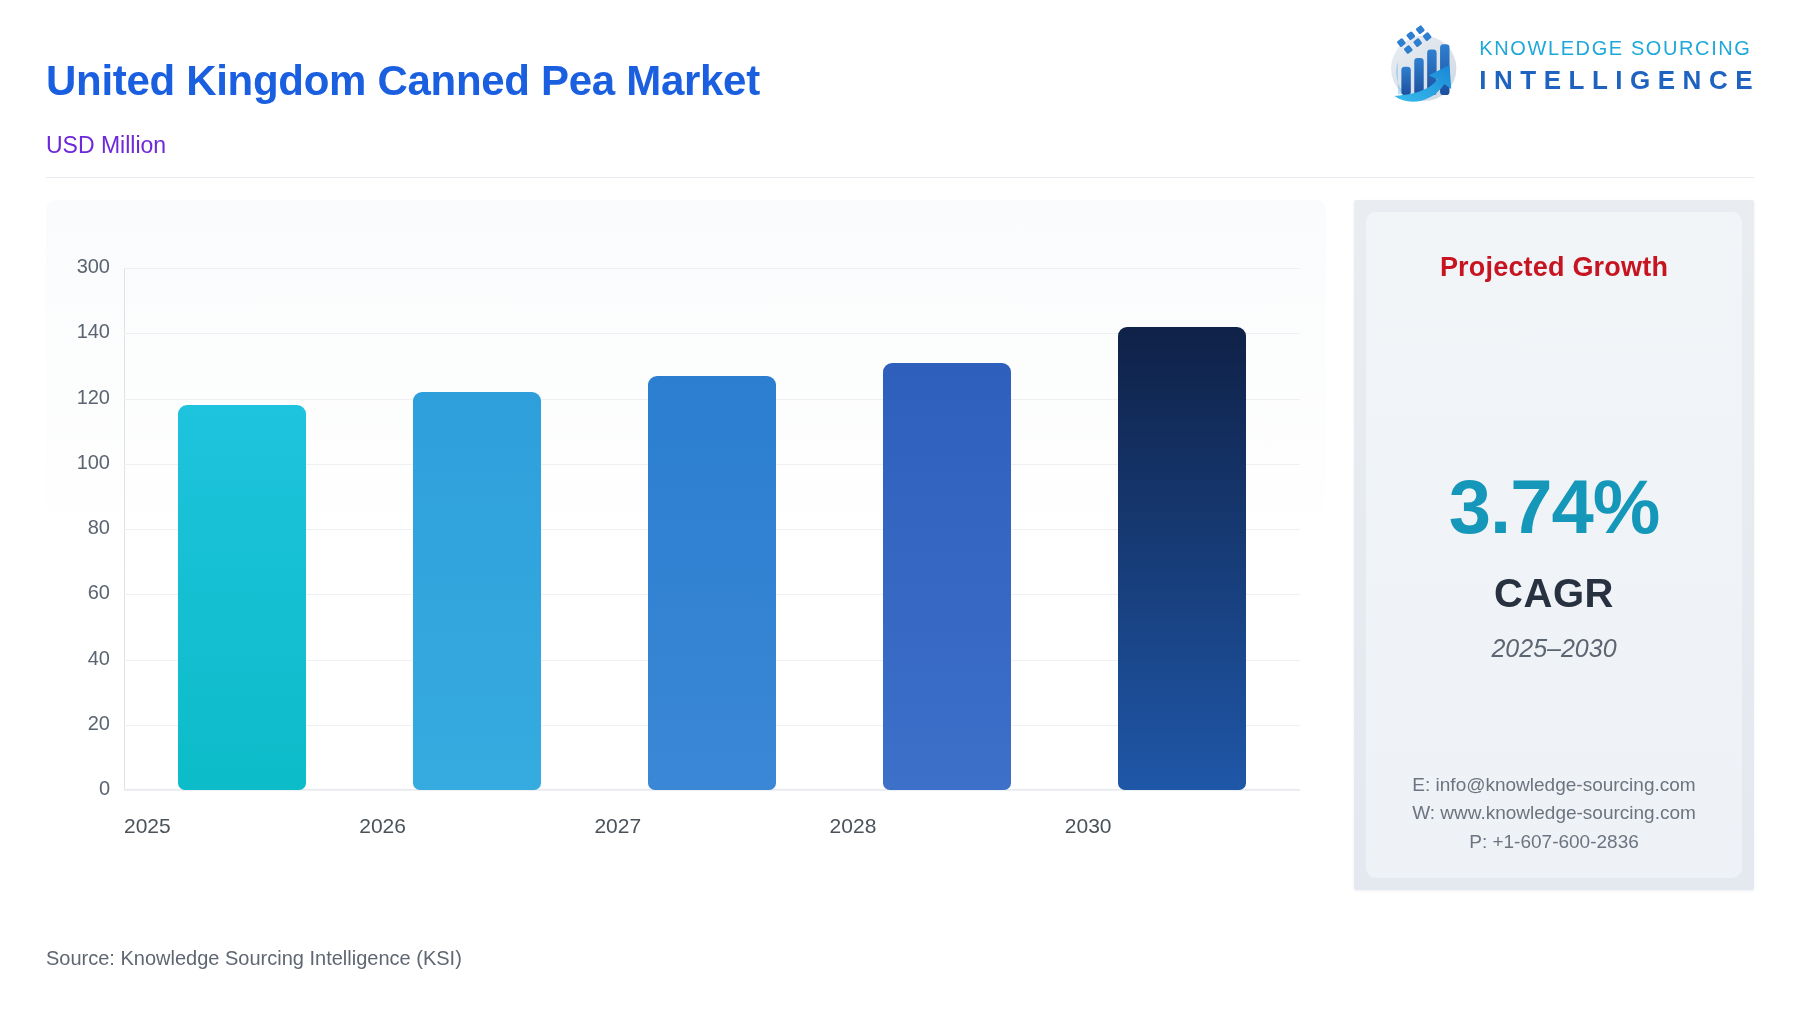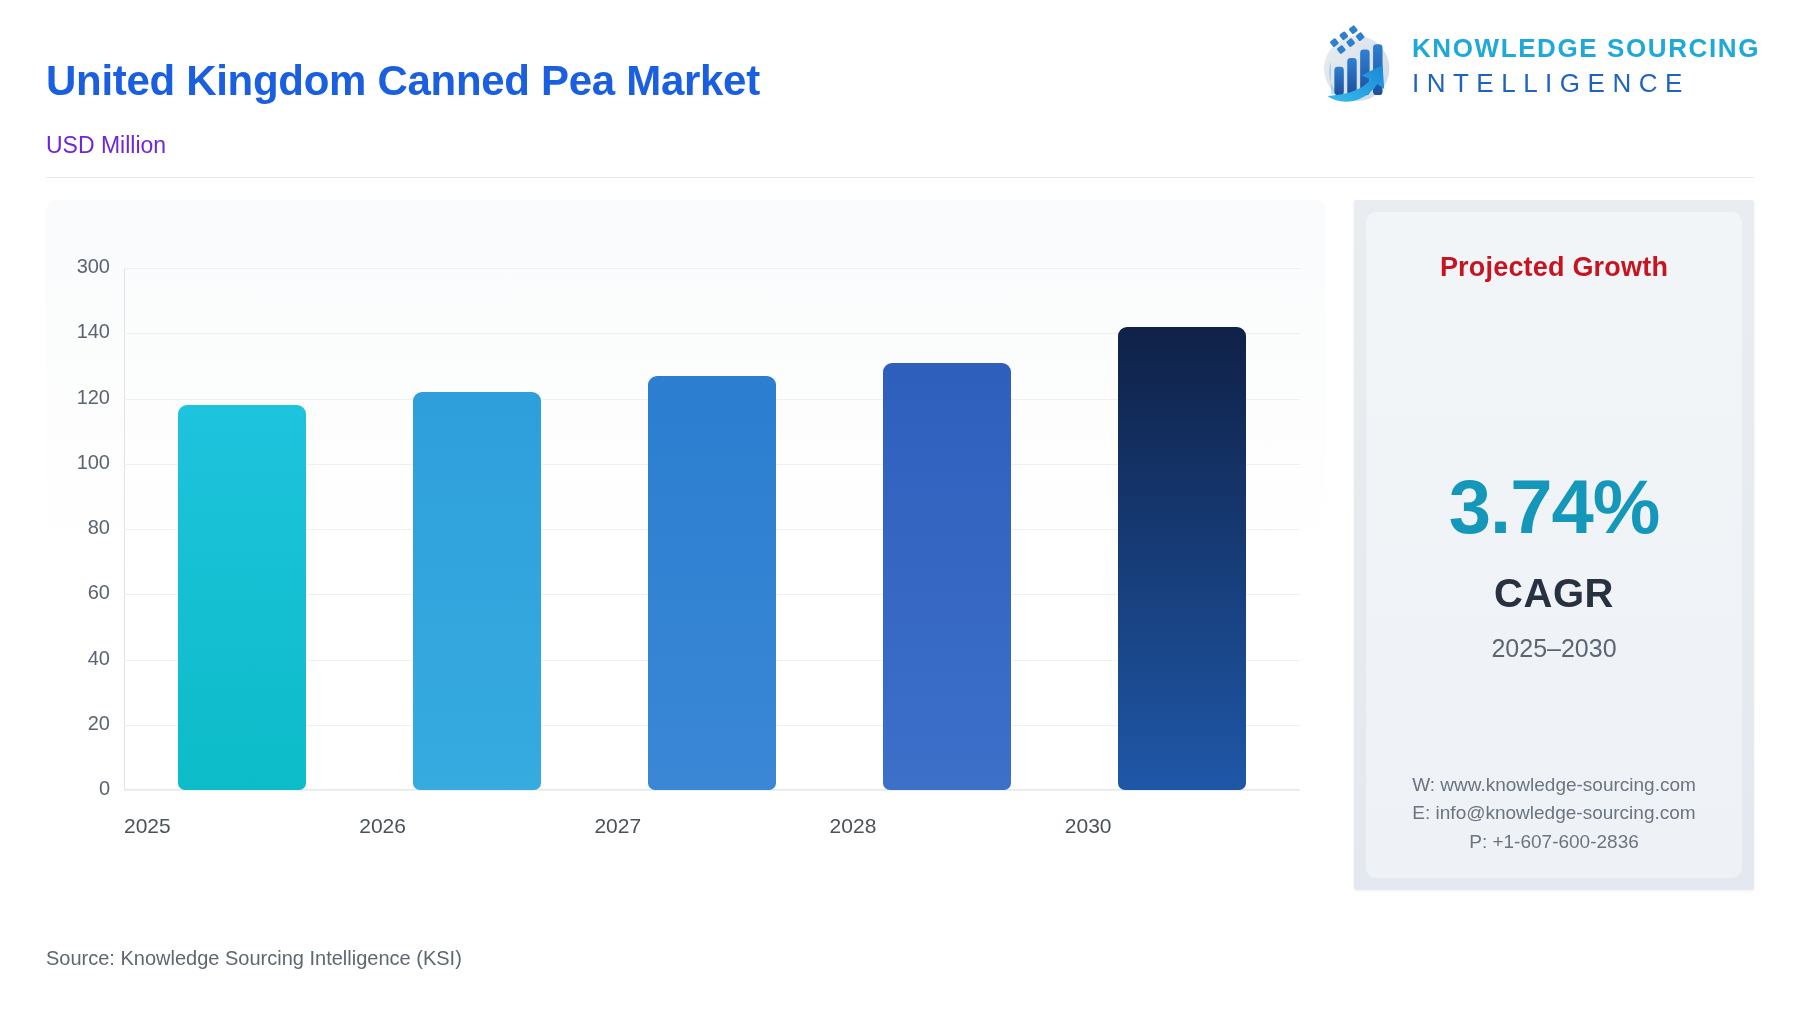--- a/index.html
+++ b/index.html
@@ -48,29 +48,29 @@
   .logo {
     position: absolute;
     top: 22px; right: 40px;
     display: flex;
     align-items: center;
     gap: 14px;
   }
   .logo-mark { width: 86px; height: 86px; flex: 0 0 86px; }
   .logo-text { display: flex; flex-direction: column; line-height: 1; }
   .logo-line1 {
-    font-size: 26px;
-    font-weight: bold;
+    font-size: 20px;
+    font-weight: normal;
     letter-spacing: 1.6px;
     color: #1fa8d8;
     white-space: nowrap;
   }
   .logo-line2 {
     font-size: 26px;
-    font-weight: normal;
+    font-weight: bold;
     letter-spacing: 7.5px;
     color: #1f63c0;
     margin-top: 9px;
     white-space: nowrap;
   }
 
   
   .body {
     position: relative;
     display: flex;
@@ -188,20 +188,21 @@
     font-size: 40px;
     font-weight: bold;
     color: #273140;
     margin-top: 26px;
     letter-spacing: .5px;
   }
   .cagr-range {
     font-size: 25px;
     color: #5c6673;
     margin-top: 18px;
+    font-style: italic;
   }
   .contact {
     margin-top: auto;
     text-align: center;
     font-size: 19px;
     color: #6b7480;
     line-height: 1.5;
   }
 
   
@@ -336,22 +337,22 @@
       </div>
     </div>
 
     <div class="side-card">
       <div class="side-inner">
         <div class="pg-title">Projected Growth</div>
         <div class="cagr-val">3.74%</div>
         <div class="cagr-word">CAGR</div>
         <div class="cagr-range">2025–2030</div>
         <div class="contact">
+          <div>E: info@knowledge-sourcing.com</div>
           <div>W: www.knowledge-sourcing.com</div>
-          <div>E: info@knowledge-sourcing.com</div>
           <div>P: +1-607-600-2836</div>
         </div>
       </div>
     </div>
   </div>
 
   <div class="footer">Source: Knowledge Sourcing Intelligence (KSI)</div>
 </div>
 
 </body></html>

